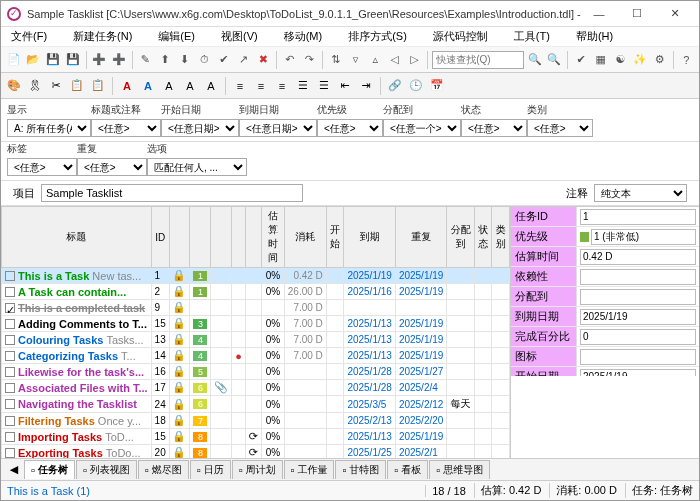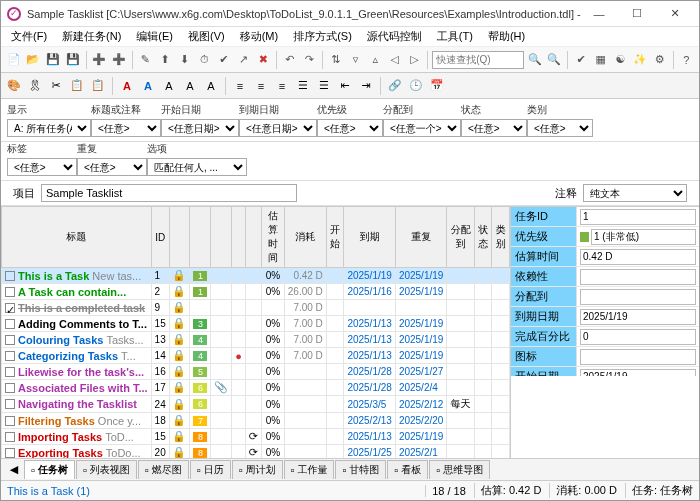--- a/index.html
+++ b/index.html
@@ -3,21 +3,21 @@
 <meta charset="utf-8">
 <style>
 *{box-sizing:border-box;margin:0;padding:0;font-family:"Microsoft YaHei","SimSun",Arial,sans-serif;font-size:11px}
 body{background:#fff;overflow:hidden;width:700px;height:501px;border:1px solid #999;display:flex;flex-direction:column}
 .titlebar{height:26px;background:#fff;display:flex;align-items:center;padding:0 6px;border-bottom:1px solid #ddd}
 .titlebar .icon{width:14px;height:14px;border-radius:50%;background:#fff;border:2px solid #b03080;position:relative;margin-right:6px;flex:none}
 .titlebar .icon::after{content:"✓";color:#b03080;font-size:9px;position:absolute;left:1px;top:-1px}
 .titlebar .title{flex:1;color:#333;white-space:nowrap;overflow:hidden}
 .winbtns{display:flex;gap:2px}
 .winbtn{width:36px;height:20px;display:flex;align-items:center;justify-content:center;color:#444}
-.menubar{height:20px;display:flex;align-items:flex-end;padding:0 4px;gap:3px;border-bottom:1px solid #eee}
+.menubar{height:20px;display:flex;align-items:flex-end;padding:0 4px;gap:14px;border-bottom:1px solid #eee}
 .menuitem{padding:2px 6px;color:#000}
 .toolbar{height:26px;display:flex;align-items:center;padding:2px 4px;gap:2px;border-bottom:1px solid #ccc;background:#f8f8f8}
 .tb{width:20px;height:20px;display:flex;align-items:center;justify-content:center;color:#555;border:1px solid transparent}
 .tbsep{width:1px;height:18px;background:#ccc;margin:0 2px}
 .searchbox{height:18px;width:92px;border:1px solid #aaa;padding:0 3px;font-size:10px}
 .toolbar2{height:26px;display:flex;align-items:center;padding:2px 4px;gap:3px;border-bottom:1px solid #ccc;background:#f4f4f4}
 .tb2{width:18px;height:18px;display:flex;align-items:center;justify-content:center;font-size:11px}
 .filters{display:flex;padding:4px 6px;border-bottom:1px solid #ddd;flex-wrap:wrap}
 .fcol{display:flex;flex-direction:column;gap:2px}
 .flabel{font-size:10px;color:#333}
@@ -32,21 +32,21 @@
 td{border:1px solid #e4e4e4;padding:1px 3px;font-size:10px;white-space:nowrap}
 tr.sel td{background:#cde8ff}
 .strike{text-decoration:line-through;color:#888}
 .tname{display:flex;align-items:center;gap:3px}
 .tbox{width:10px;height:10px;border:1px solid #888;flex:none}
 .sidepane{width:188px;display:flex;flex-direction:column;overflow:hidden}
 .commbody{flex:1;padding:4px 6px;font-size:10px;line-height:1.35;overflow:auto;color:#222}
 .commbody p{margin-bottom:4px}
 .proppane{border-top:1px solid #ccc;overflow:auto;max-height:170px}
 .proprow{display:flex;border-bottom:1px solid #e6e6e6}
-.pk{width:66px;padding:2px 4px;background:#7dd3fc;border-right:1px solid #e0e0e0}
+.pk{width:66px;padding:2px 4px;background:#f0abfc;border-right:1px solid #e0e0e0}
 .pv{flex:1;padding:1px 3px;display:flex;align-items:center;gap:2px}
 .pv input,.pv select{width:100%;border:1px solid #bbb;height:16px;font-size:10px;padding:0 2px}
 .tabstrip{height:22px;display:flex;align-items:center;border-top:1px solid #ccc;background:#f4f4f4;padding:0 4px;gap:1px}
 .tab{padding:2px 6px;border:1px solid #bbb;border-bottom:none;background:#eee;display:flex;align-items:center;gap:3px;font-size:10px}
 .tab.active{background:#fff;font-weight:bold}
 .status{height:20px;border-top:1px solid #ccc;display:flex;align-items:center;padding:0 6px;font-size:10px;gap:8px;background:#f8f8f8}
 .status .seg{border-left:1px solid #ccc;padding-left:6px}
 .green{color:#090}
 .blue{color:#06c}
 .purple{color:#a3a}
@@ -195,21 +195,21 @@
       <span class="flabel">选项</span>
     <select class="fsel" style="width:100px"><option>匹配任何人, ...</option></select>
     </div>
 </div>
 
 <div class="projrow">
   <span>项目</span>
   <input class="projinput" style="max-width: 320px;" value="Sample Tasklist">
   <span style="flex:1"></span>
   <span>注释</span>
-  <select class="fsel" style="width:104px"><option>纯文本</option></select>
+  <select class="fsel" style="width:93px"><option>纯文本</option></select>
 </div>
 
 <div class="main">
   <div class="taskpane">
     <div class="grid">
       <table id="tasktable">
         <thead>
             <tr id="hdr">
               <th>标题</th>
               <th>ID</th>

